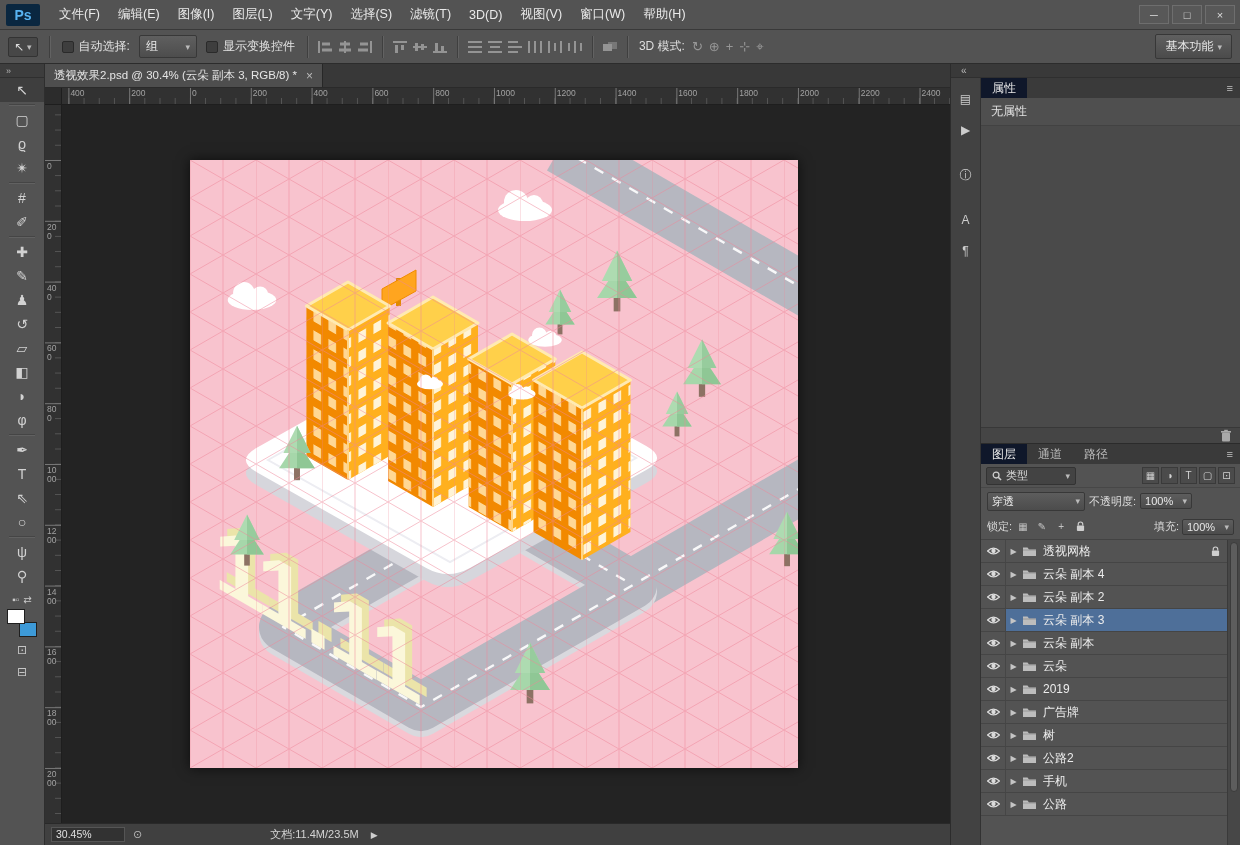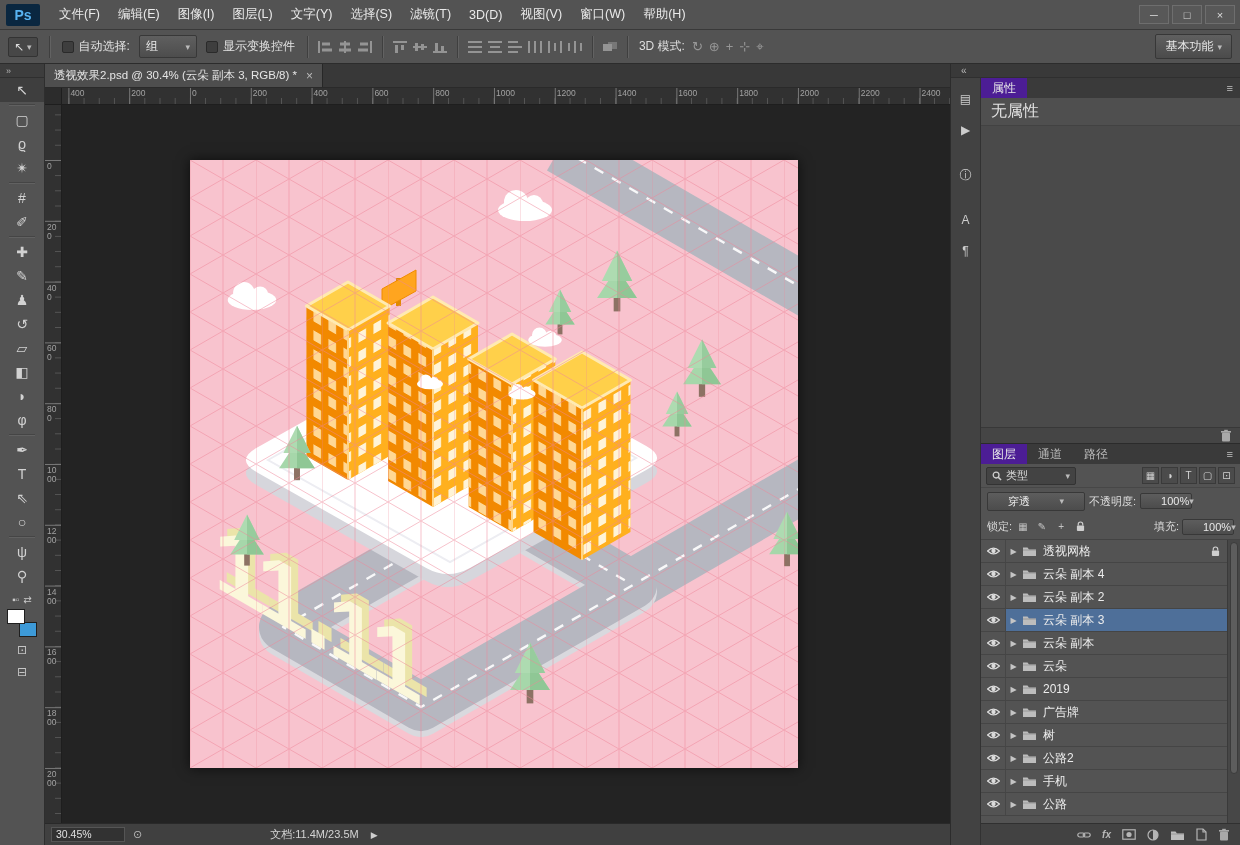--- a/index.html
+++ b/index.html
@@ -74,34 +74,34 @@
   .right-col{width:290px;flex:none;display:flex;flex-direction:column;background:#454545;border-left:1px solid #2c2c2c}
   .rc-top{height:14px;flex:none;background:#393939;display:flex;align-items:center;padding:0 10px;color:#b9b9b9;font-size:10px;border-bottom:1px solid #2f2f2f}
   .rc-body{flex:1;display:flex;min-height:0}
   .icon-strip{width:30px;flex:none;background:#424242;border-right:1px solid #323232;display:flex;flex-direction:column;align-items:center;padding-top:10px}
   .strip-ic{width:22px;height:22px;display:flex;align-items:center;justify-content:center;color:#cdcdcd;font-size:12px;margin-bottom:9px}
   .strip-gap{height:14px}
   .panels{flex:1;display:flex;flex-direction:column;min-width:0}
 
   .ptabs{height:20px;flex:none;background:#3a3a3a;display:flex;align-items:stretch;font-size:12px}
   .ptab{display:flex;align-items:center;padding:0 11px;color:#b9b9b9}
-  .ptab.on{background:#4c1d95;color:#e8e8e8}
+  .ptab.on{background:#0f172a;color:#e8e8e8}
   .pmenu{margin-left:auto;display:flex;align-items:center;padding:0 7px;color:#c3c3c3;font-size:11px}
 
   .props{height:366px;flex:none;display:flex;flex-direction:column;border-bottom:1px solid #2b2b2b}
-  .prop-label{height:28px;flex:none;display:flex;align-items:center;padding:0 10px;font-size:16px;color:#e2e2e2;background:#4f4f4f;border-bottom:1px solid #424242}
+  .prop-label{height:28px;flex:none;display:flex;align-items:center;padding:0 10px;font-size:12px;color:#e2e2e2;background:#4f4f4f;border-bottom:1px solid #424242}
   .prop-empty{flex:1;background:#4a4a4a}
   .prop-foot{height:16px;flex:none;background:#454545;border-top:1px solid #383838;display:flex;align-items:center;justify-content:flex-end;padding:0 8px}
 
   .layers-panel{flex:1;display:flex;flex-direction:column;min-height:0}
   .frow{height:24px;flex:none;background:#535353;display:flex;align-items:center;padding:0 5px;border-bottom:1px solid #474747}
   .fsel{width:90px;height:18px;background:#434343;border:1px solid #333;border-radius:2px;display:flex;align-items:center;gap:4px;padding:0 5px;font-size:11px;color:#ddd}
   .f-ic{width:17px;height:17px;display:flex;align-items:center;justify-content:center;color:#d3d3d3;font-size:10px;background:#4b4b4b;border:1px solid #3a3a3a;margin-left:2px}
   .brow{height:26px;flex:none;background:#535353;display:flex;align-items:center;padding:0 6px;font-size:11px;color:#ddd;gap:4px}
-  .sel-box{display:flex;align-items:center;justify-content:space-between;background:linear-gradient(#5d5d5d,#4c4c4c);border:1px solid #383838;border-radius:2px;padding:1px 20px;font-size:11px;color:#e8e8e8}
+  .sel-box{display:flex;align-items:center;justify-content:space-between;background:linear-gradient(#5d5d5d,#4c4c4c);border:1px solid #383838;border-radius:2px;padding:1px 4px;font-size:11px;color:#e8e8e8}
   .blend{width:98px}
   .val{width:52px}
   .lrow-hdr{height:26px;flex:none;background:#535353;display:flex;align-items:center;padding:0 6px;font-size:11px;color:#ddd;gap:3px;border-bottom:1px solid #434343}
   .mini-ic{width:16px;height:15px;display:flex;align-items:center;justify-content:center;color:#c4c4c4;font-size:10px}
   .llist{flex:1;position:relative;background:#535353;overflow:hidden}
   .lrow{height:23px;display:flex;align-items:center;border-bottom:1px solid rgba(0,0,0,.16);padding-right:13px}
   .leye{width:25px;height:100%;flex:none;border-right:1px solid #464646;display:flex;align-items:center;justify-content:center}
   .lmain{flex:1;height:100%;display:flex;align-items:center;min-width:0}
   .lrow.sel .lmain{background:#4e6f99}
   .lcaret{width:15px;text-align:center;color:#c5c5c5;font-size:8px;flex:none}
@@ -767,41 +767,20 @@
                     <svg class="lfold" width="15" height="12">
                       <use href="#sy-folder"></use>
                     </svg>
                     <span class="lname">公路</span>
                   </div>
               </div>
               <div class="lscroll">
                   <div class="lthumb"></div>
                 </div>
             </div>
-            <div class="lfoot">
-              <svg width="14" height="8">
-                  <use href="#sy-chain"></use>
-                </svg>
-              <span class="fx">fx</span>
-              <svg width="14" height="11">
-                  <use href="#sy-mask"></use>
-                </svg>
-              <svg width="12" height="12">
-                  <use href="#sy-adj"></use>
-                </svg>
-              <svg width="15" height="12">
-                  <use href="#sy-folder"></use>
-                </svg>
-              <svg width="11" height="13">
-                  <use href="#sy-page"></use>
-                </svg>
-              <svg width="12" height="13">
-                  <use href="#sy-trash"></use>
-                </svg>
-            </div>
           </div>
 
         </div>
       </div>
     </div>
 
   </div>
 </div>
 
 </body></html>

